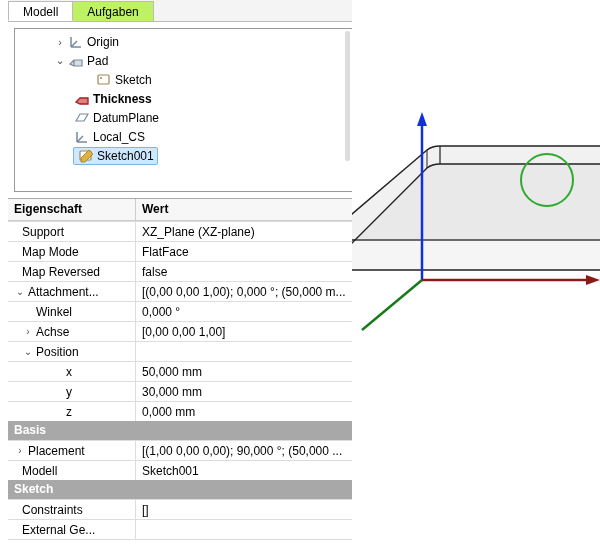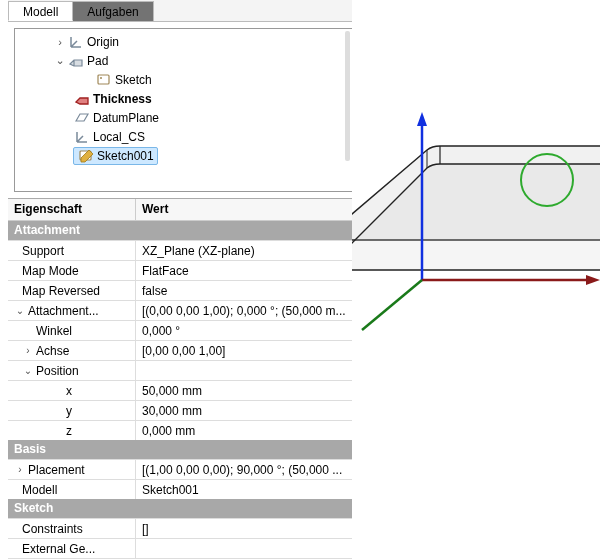--- a/index.html
+++ b/index.html
@@ -29,21 +29,21 @@
     height: 22px;
     border-bottom: 1px solid #bbb;
     background: #f4f4f4;
   }
   .tab {
     padding: 3px 14px 0 14px;
     border: 1px solid #bbb;
     border-bottom: none;
     margin-right: -1px;
     margin-top: 1px;
-    background: #737373;
+    background: #bef264;
     cursor: pointer;
     position: relative;
   }
   .tab.active {
     background: #fff;
     z-index: 2;
     border-bottom: 1px solid #fff;
   }
   .tree-wrap {
     flex: 0 0 auto;
@@ -247,21 +247,20 @@
       </span>
     </div>
   </div>
 
   <div class="props">
     <div class="headrow">
       <div class="col-k">Eigenschaft</div>
       <div class="col-v">Wert</div>
     </div>
 
-    <div class="section">Attachment</div>
 
     <div class="prow ind1">
       <div class="pk">
           <span>Support</span>
         </div>
       <div class="pv">XZ_Plane (XZ-plane)</div>
     </div>
     <div class="prow ind1">
       <div class="pk">
           <span>Map Mode</span>

